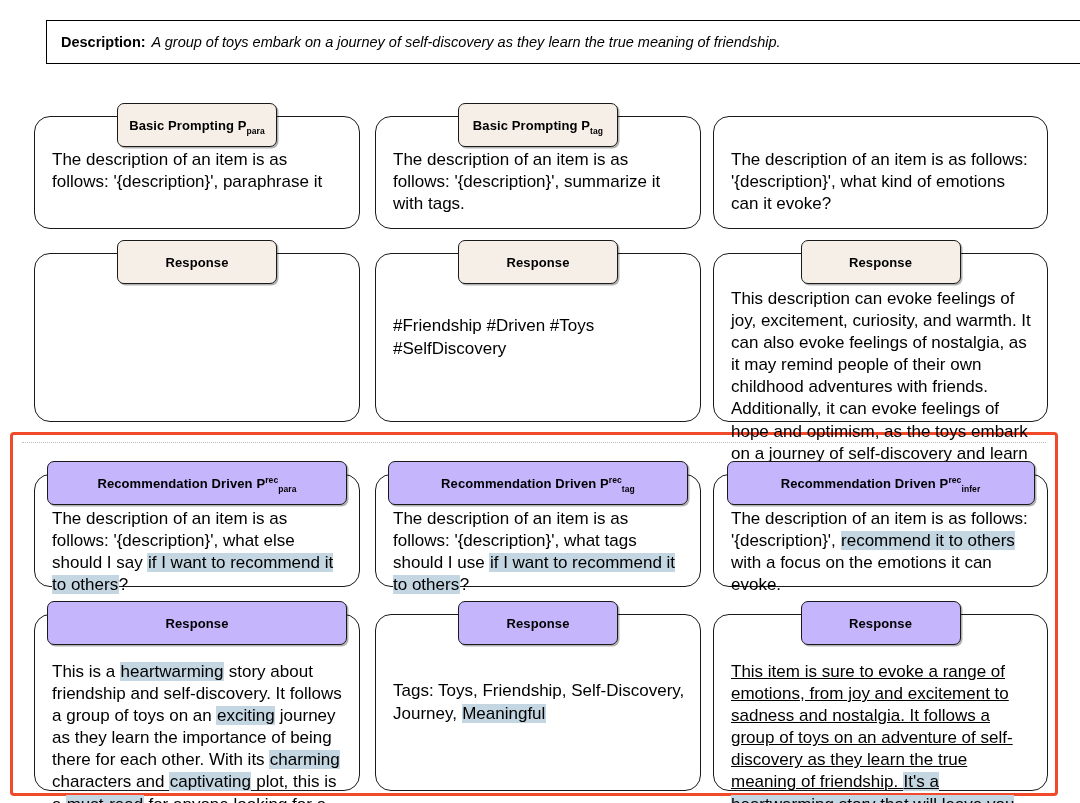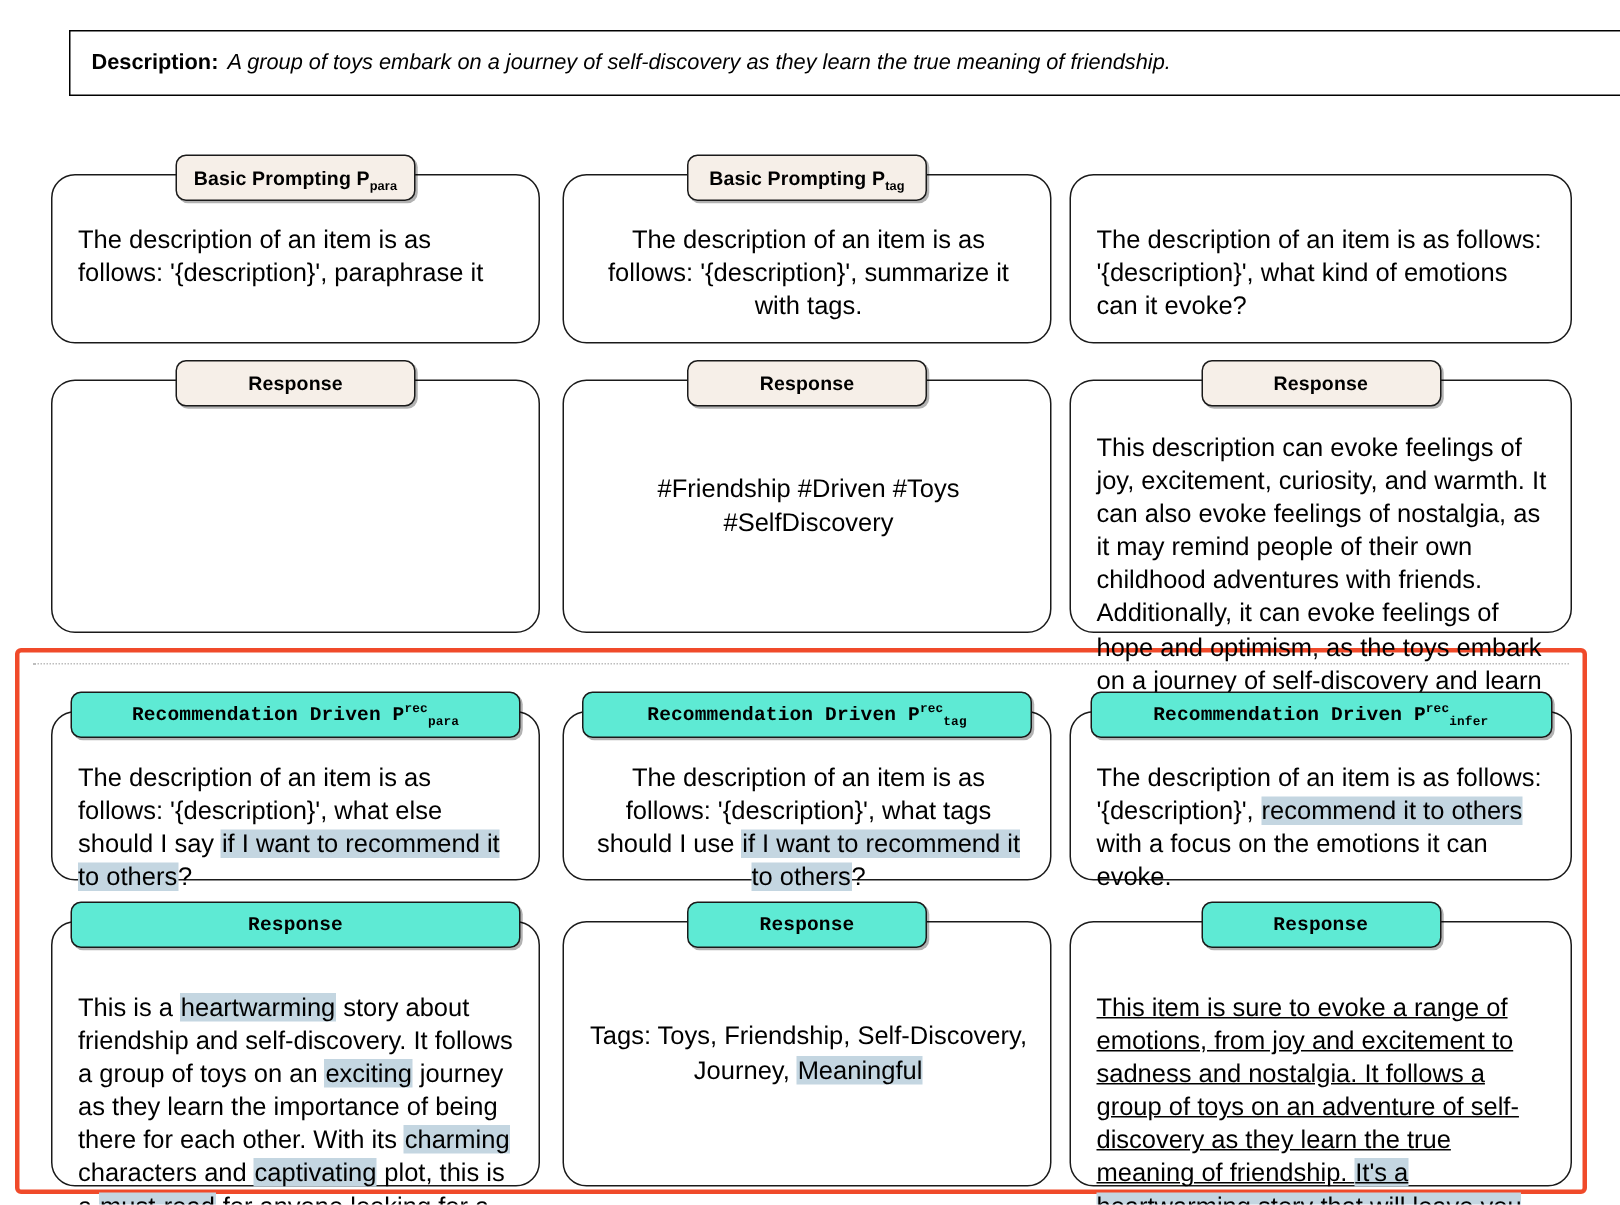--- a/index.html
+++ b/index.html
@@ -74,21 +74,21 @@
     border: 1.3px solid #1a1a1a;
     border-radius: 16px;
     background: #ffffff;
     box-sizing: border-box;
   }
   .card-header {
     position: absolute;
     top: 0;
     left: 50%;
     transform: translateX(-50%);
-    height: 31px;
+    height: 44px;
     border: 1.3px solid #1a1a1a;
     border-radius: 7px;
     box-sizing: border-box;
     display: flex;
     align-items: center;
     justify-content: center;
     z-index: 3;
     box-shadow: 1.5px 1.5px 0 rgba(0,0,0,0.30);
   }
   .card-header span {
@@ -102,21 +102,21 @@
     font-size: 8.5px;
     vertical-align: super;
     line-height: 0;
   }
   .card-header sub {
     font-size: 8.5px;
     vertical-align: sub;
     line-height: 0;
   }
   .theme-cream .card-header { background: #f6efe8; }
-  .theme-blue  .card-header { background: #5eead4; font-family: Liberation Mono, monospace; }
+  .theme-blue  .card-header { background: #c4b5fd; }
 
   .card-text {
     position: absolute;
     left: 18px;
     right: 16px;
     font-size: 17px;
     line-height: 1.30;
     z-index: 2;
   }
   .card-text.pos-top { top: 46px; }
@@ -128,21 +128,21 @@
   }
   .card-text.pos-mid > div { width: 100%; }
 
   .hl {
     background: #c4d6e1;
     padding: 0 0.5px;
   }
 
   
   .col1 { left: 34px;  width: 326px; }
-  .col2 { left: 375px; width: 326px; text-align: center; }
+  .col2 { left: 375px; width: 326px; }
   .col3 { left: 713px; width: 335px; }
 
   .row1 { top: 103px; height: 126px; }
   .row2 { top: 240px; height: 182px; }
   .row3 { top: 461px; height: 126px; }
   .row4 { top: 601px; height: 190px; }
 
   
   .hw-basic   { width: 160px; }
   .hw-resp    { width: 160px; }

